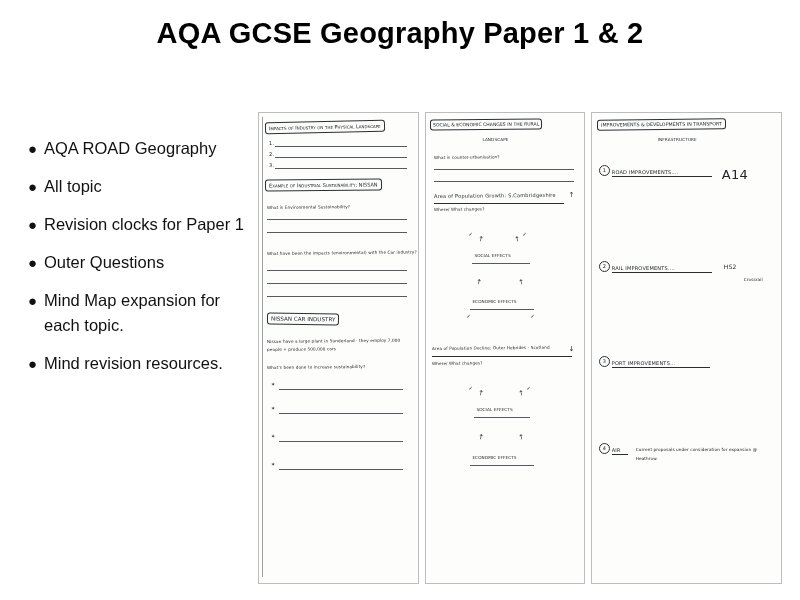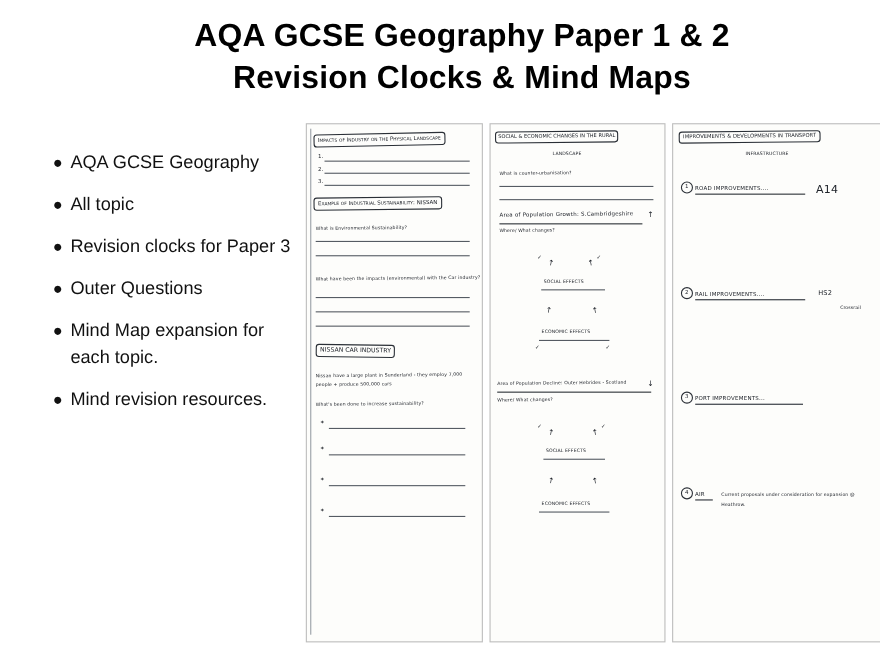--- a/index.html
+++ b/index.html
@@ -12,21 +12,20 @@
     background: #ffffff;
     font-family: "Liberation Sans", sans-serif;
     color: #111111;
     overflow: hidden;
     position: relative;
   }
   .slide {
     position: absolute;
     inset: 0;
     background: #ffffff;
-    margin-left: 20px;
   }
   .title-block {
     position: absolute;
     left: 0;
     top: 14px;
     width: 800px;
     text-align: center;
   }
   .title-line {
     font-size: 29px;
@@ -84,21 +83,21 @@
   .hw {
     position: absolute;
     font-family: "DejaVu Sans", sans-serif;
     color: #20242b;
     white-space: nowrap;
     transform-origin: left center;
   }
   .hw.sm { font-size: 5px; letter-spacing: .2px; }
   .hw.xs { font-size: 4.2px; letter-spacing: .1px; }
   .hw.md { font-size: 6px; letter-spacing: .2px; }
-  .hw.lg { font-size: 10px; letter-spacing: .3px; }
+  .hw.lg { font-size: 13px; letter-spacing: .3px; }
   .hw.cap { font-variant: small-caps; }
   .tilt1 { transform: rotate(-1.2deg); }
   .tilt2 { transform: rotate(-0.6deg); }
   .tilt3 { transform: rotate(0.8deg); }
 
   .boxed {
     position: absolute;
     border: 1px solid #2a2f36;
     border-radius: 3px;
     padding: 2px 3px;
@@ -142,35 +141,34 @@
     border-left: 1px solid #9aa0a6;
   }
 </style>
 </head>
 <body>
 
 <div class="slide">
 
   <div class="title-block">
     <div class="title-line">AQA GCSE Geography Paper 1 &amp; 2</div>
-    <div class="title-line">Revision Clocks &amp; Mind Maps</div>
   </div>
 
   <div class="bullets">
     <div class="bullet">
       <span class="dot">●</span>
-      <span class="txt">AQA GCSE Geography</span>
+      <span class="txt">AQA ROAD Geography</span>
     </div>
     <div class="bullet">
       <span class="dot">●</span>
       <span class="txt">All topic</span>
     </div>
     <div class="bullet">
       <span class="dot">●</span>
-      <span class="txt">Revision clocks for Paper 3</span>
+      <span class="txt">Revision clocks for Paper 1</span>
     </div>
     <div class="bullet">
       <span class="dot">●</span>
       <span class="txt">Outer Questions</span>
     </div>
     <div class="bullet">
       <span class="dot">●</span>
       <span class="txt">Mind Map expansion for each topic.</span>
     </div>
     <div class="bullet">

